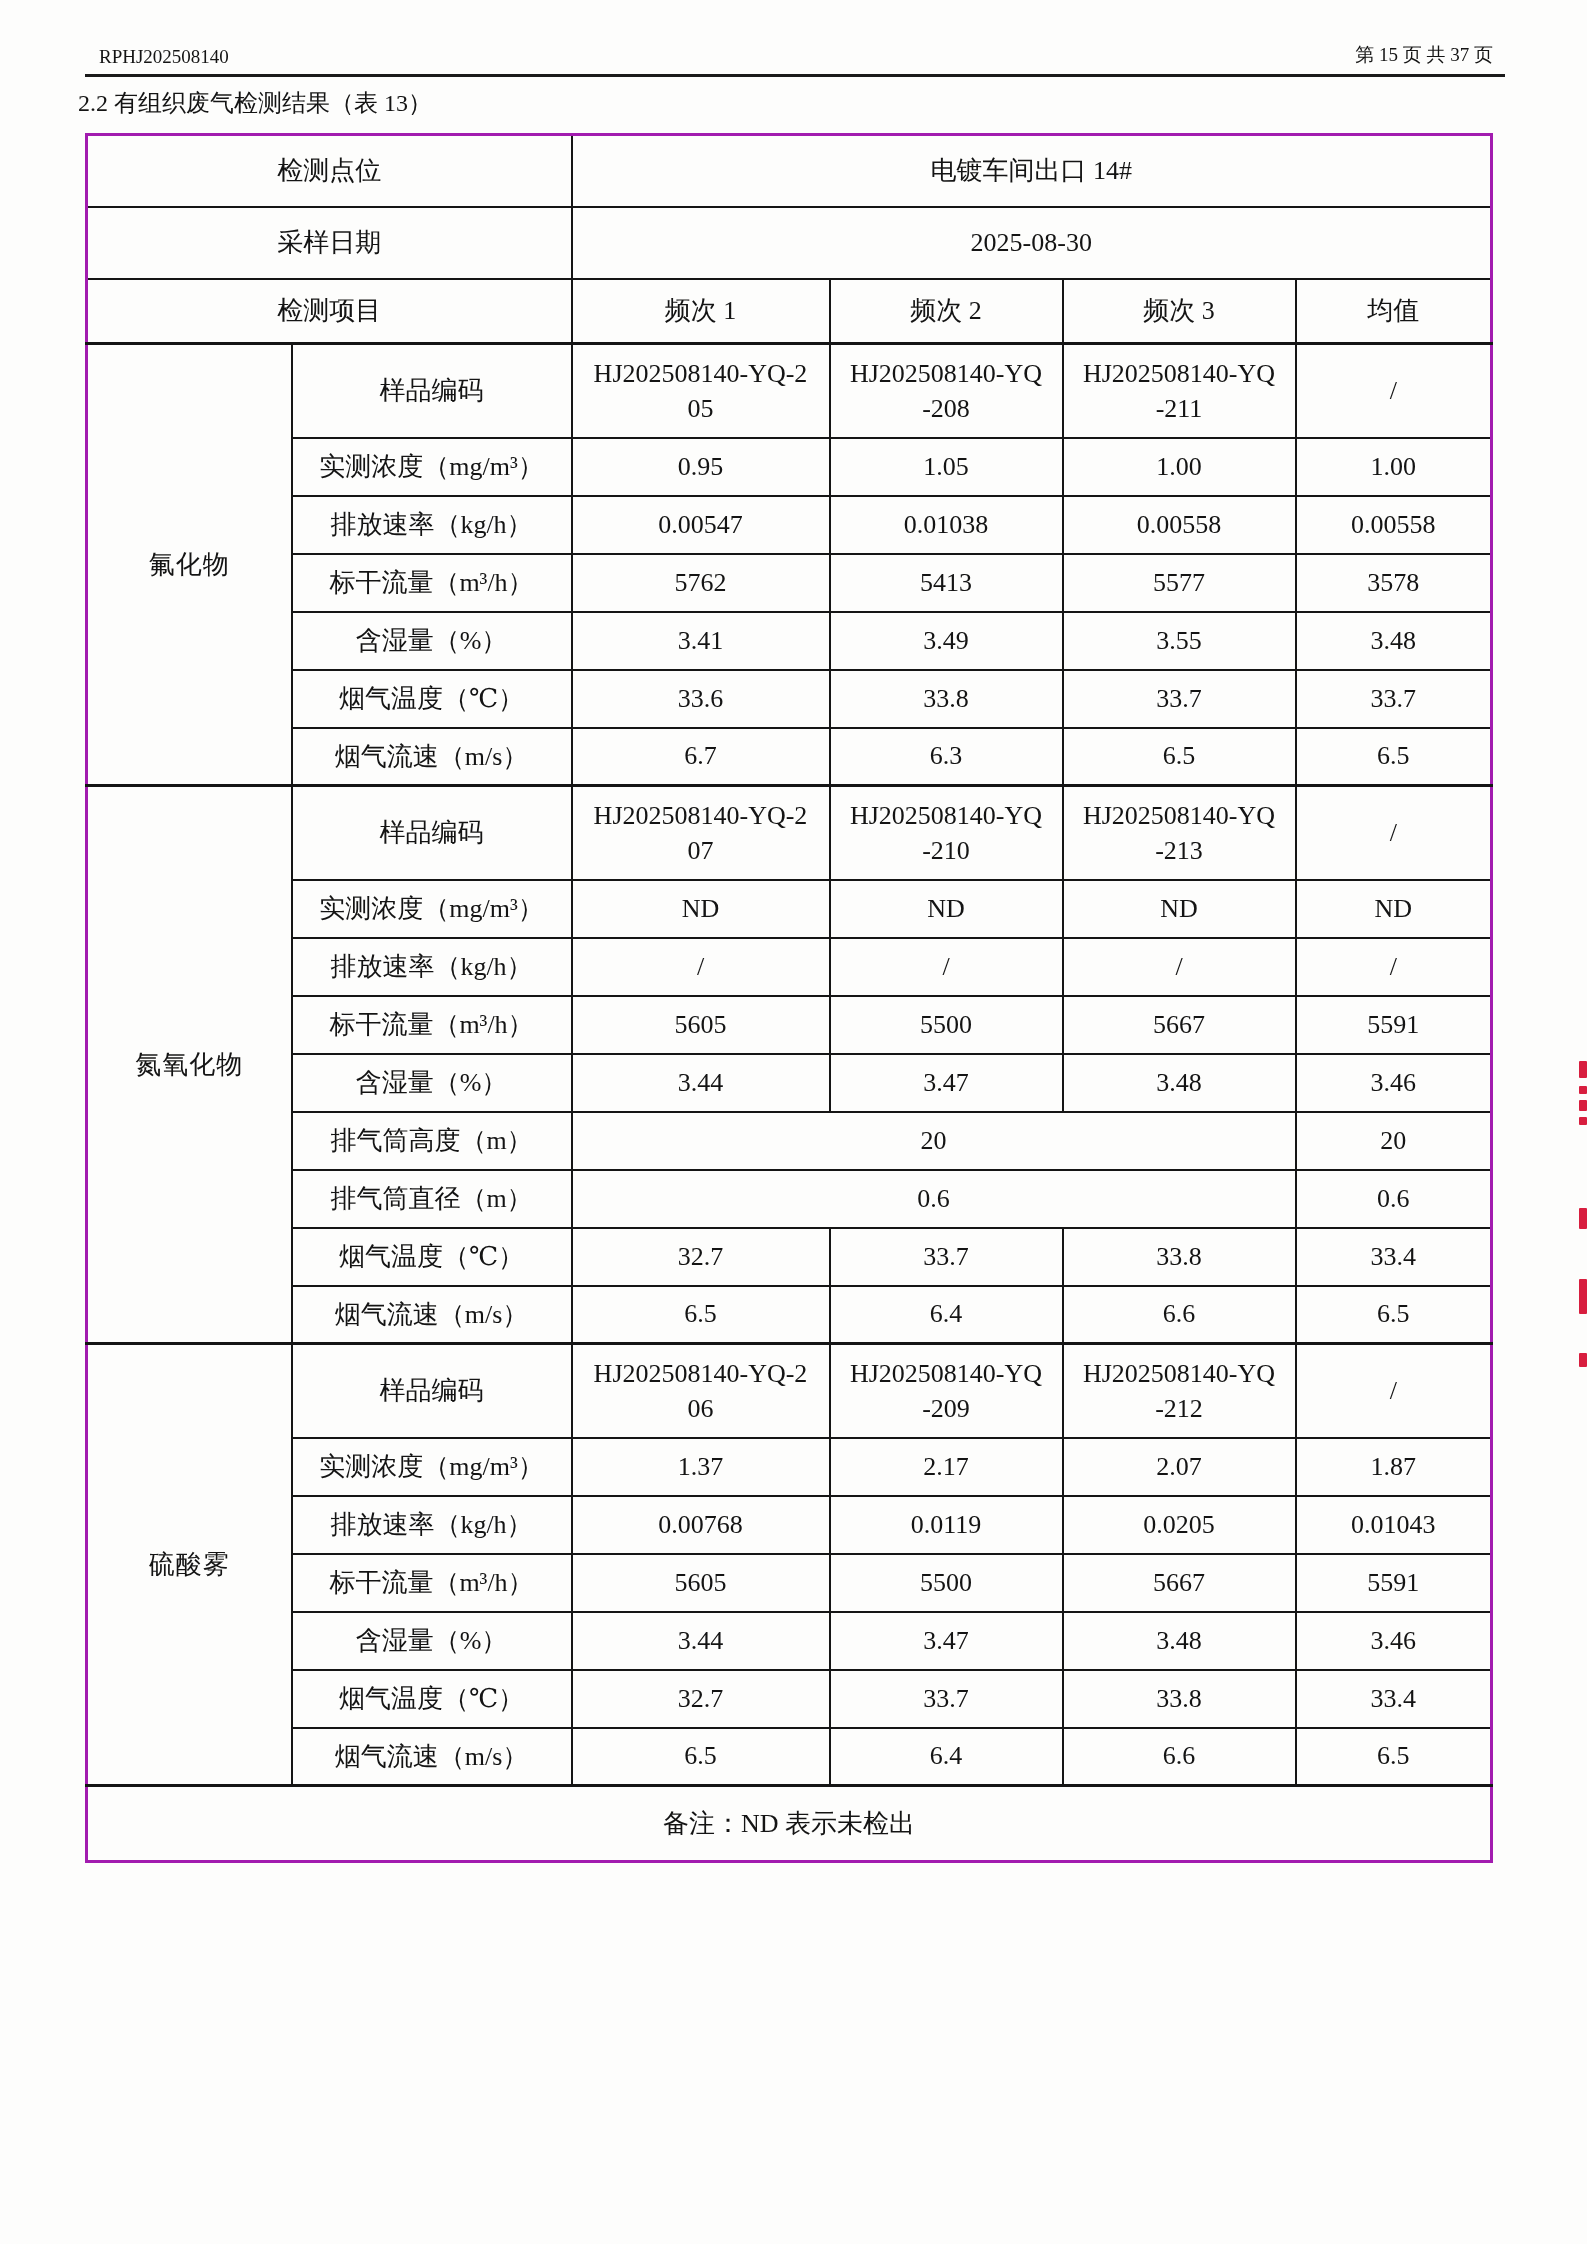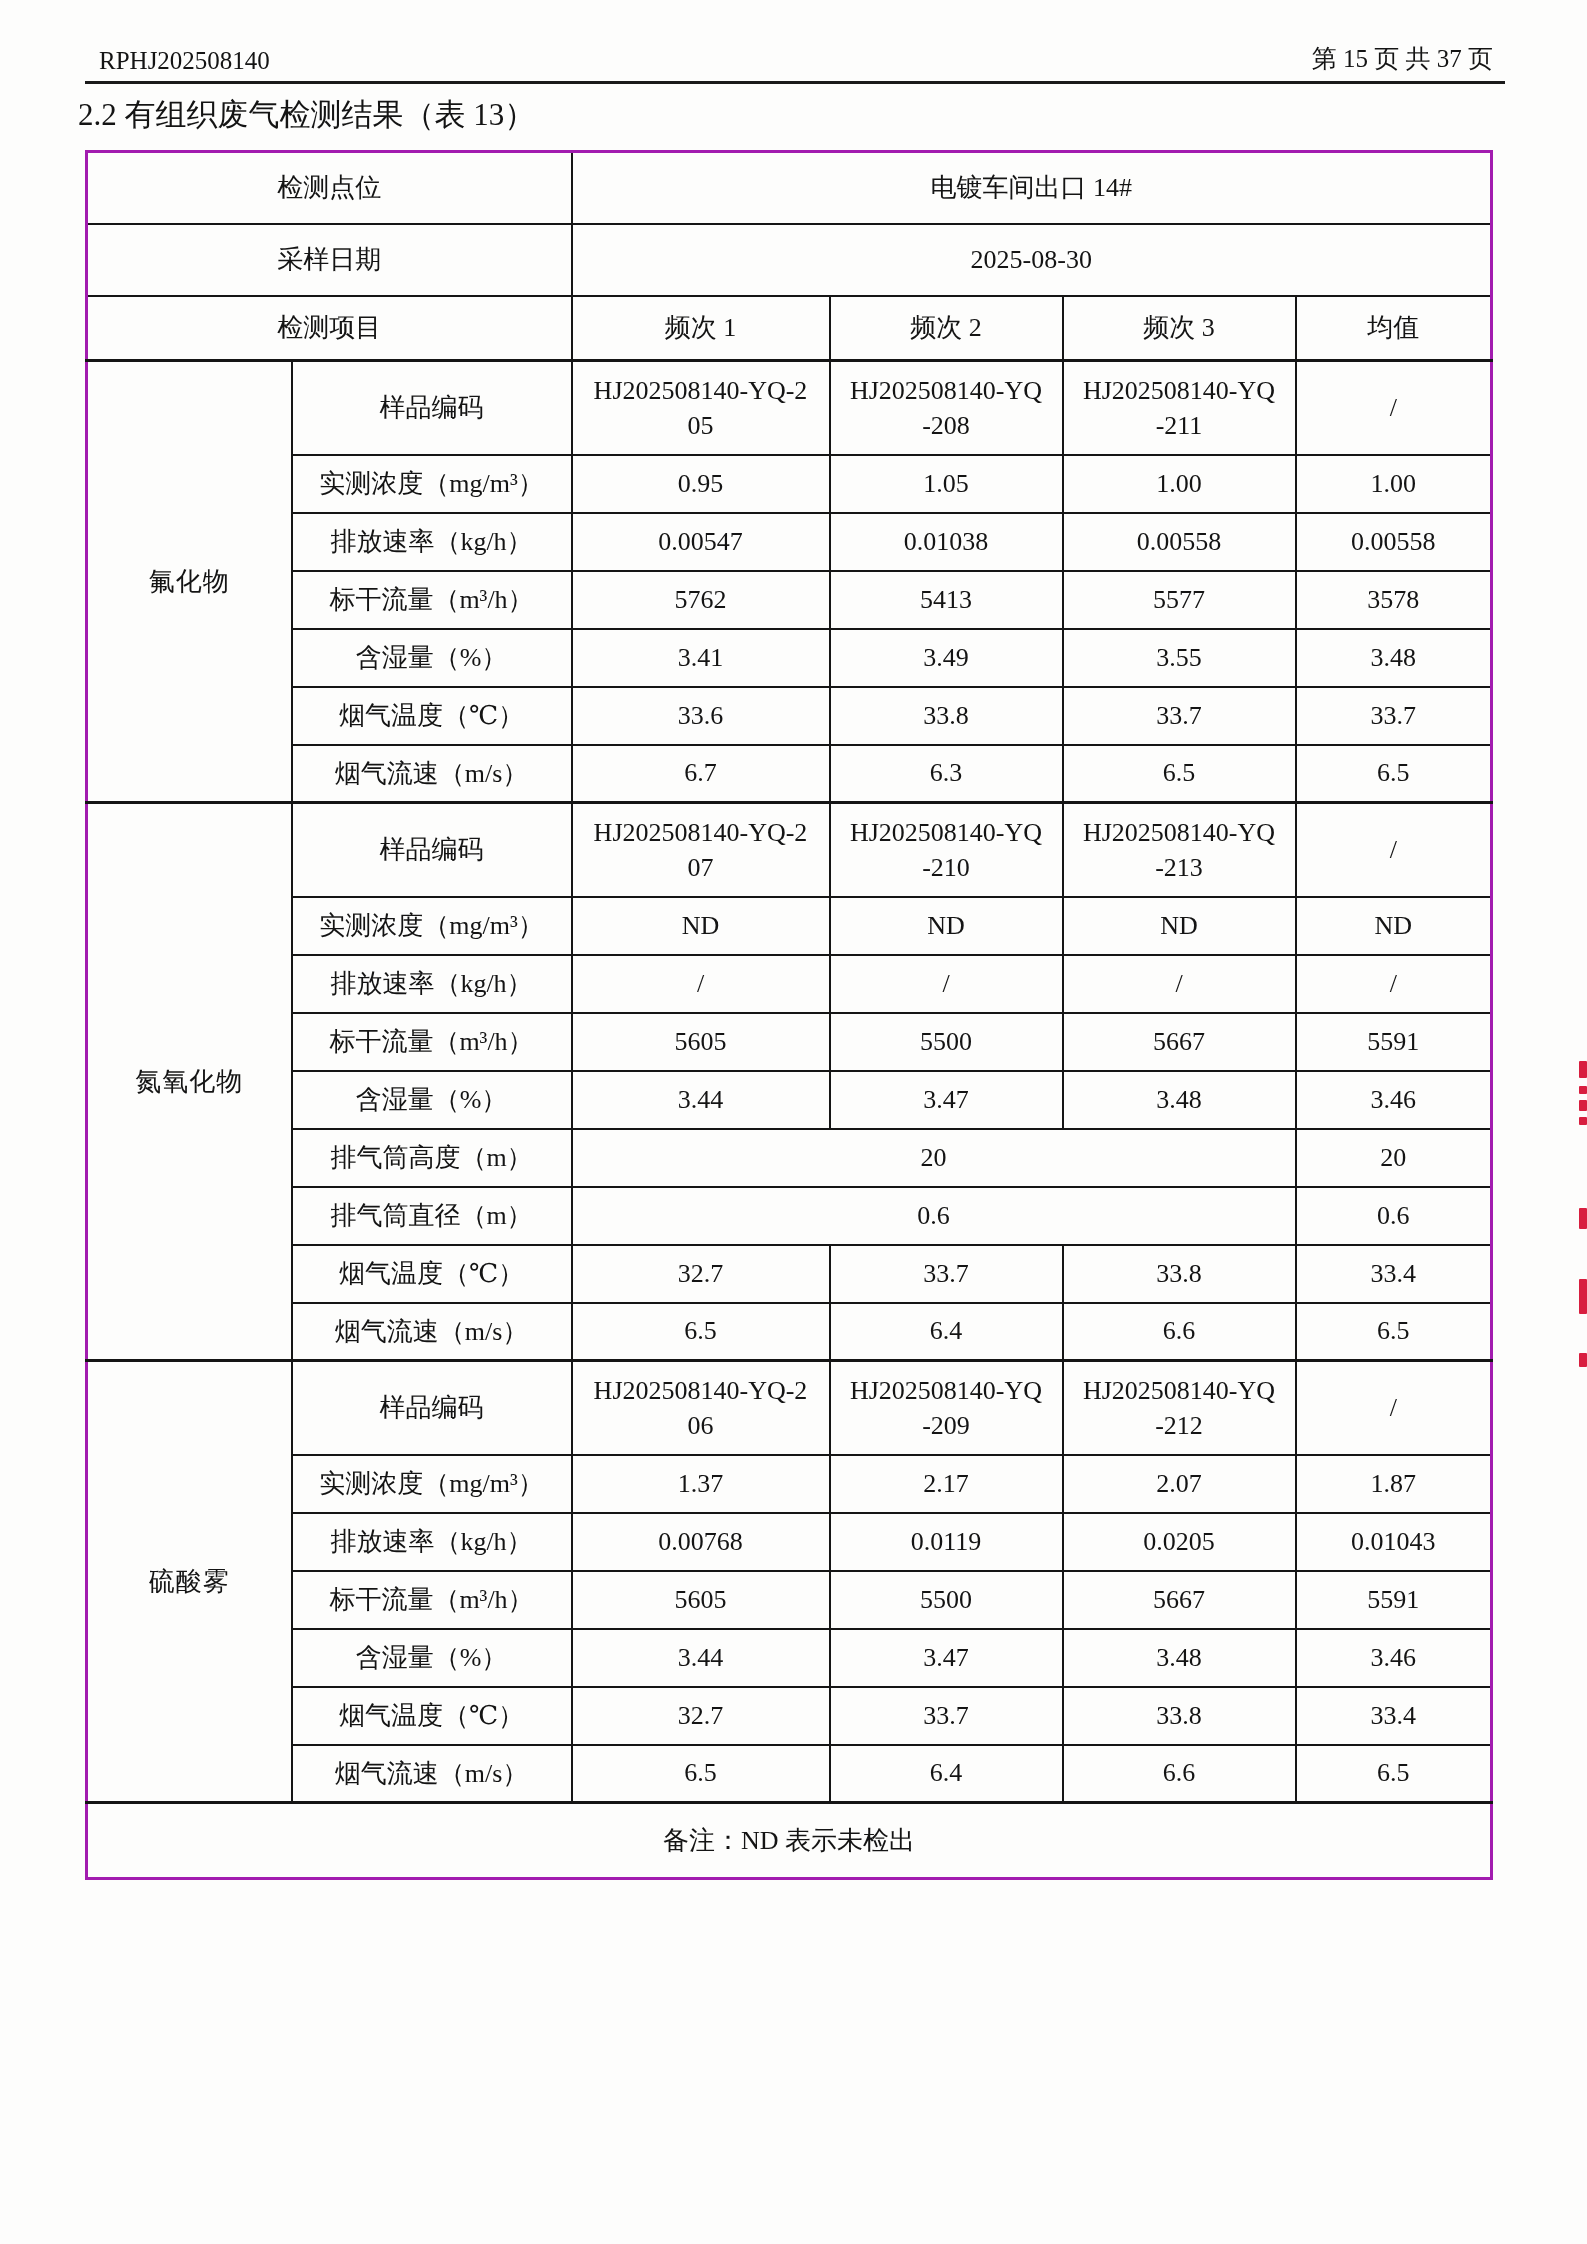--- a/index.html
+++ b/index.html
@@ -9,25 +9,25 @@
     background:#fdfdfc;
     font-family:"Liberation Serif","DejaVu Serif",serif;
     color:#141414;
     overflow:hidden;
   }
   .page-header{
     display:flex;justify-content:space-between;align-items:flex-end;
     margin:42px 82px 0 85px;
     padding:0 12px 6px 14px;
     border-bottom:3px solid #1a1a1a;
-    font-size:25px;
+    font-size:19px;
   }
   .section-title{
     margin:10px 0 14px 78px;
-    font-size:31px;
+    font-size:24px;
     font-weight:normal;
   }
   table.results{
     margin-left:85px;
     width:1405px;
     table-layout:fixed;
     border-collapse:collapse;
     border:3px solid #a21caf;
   }
   table.results td{

